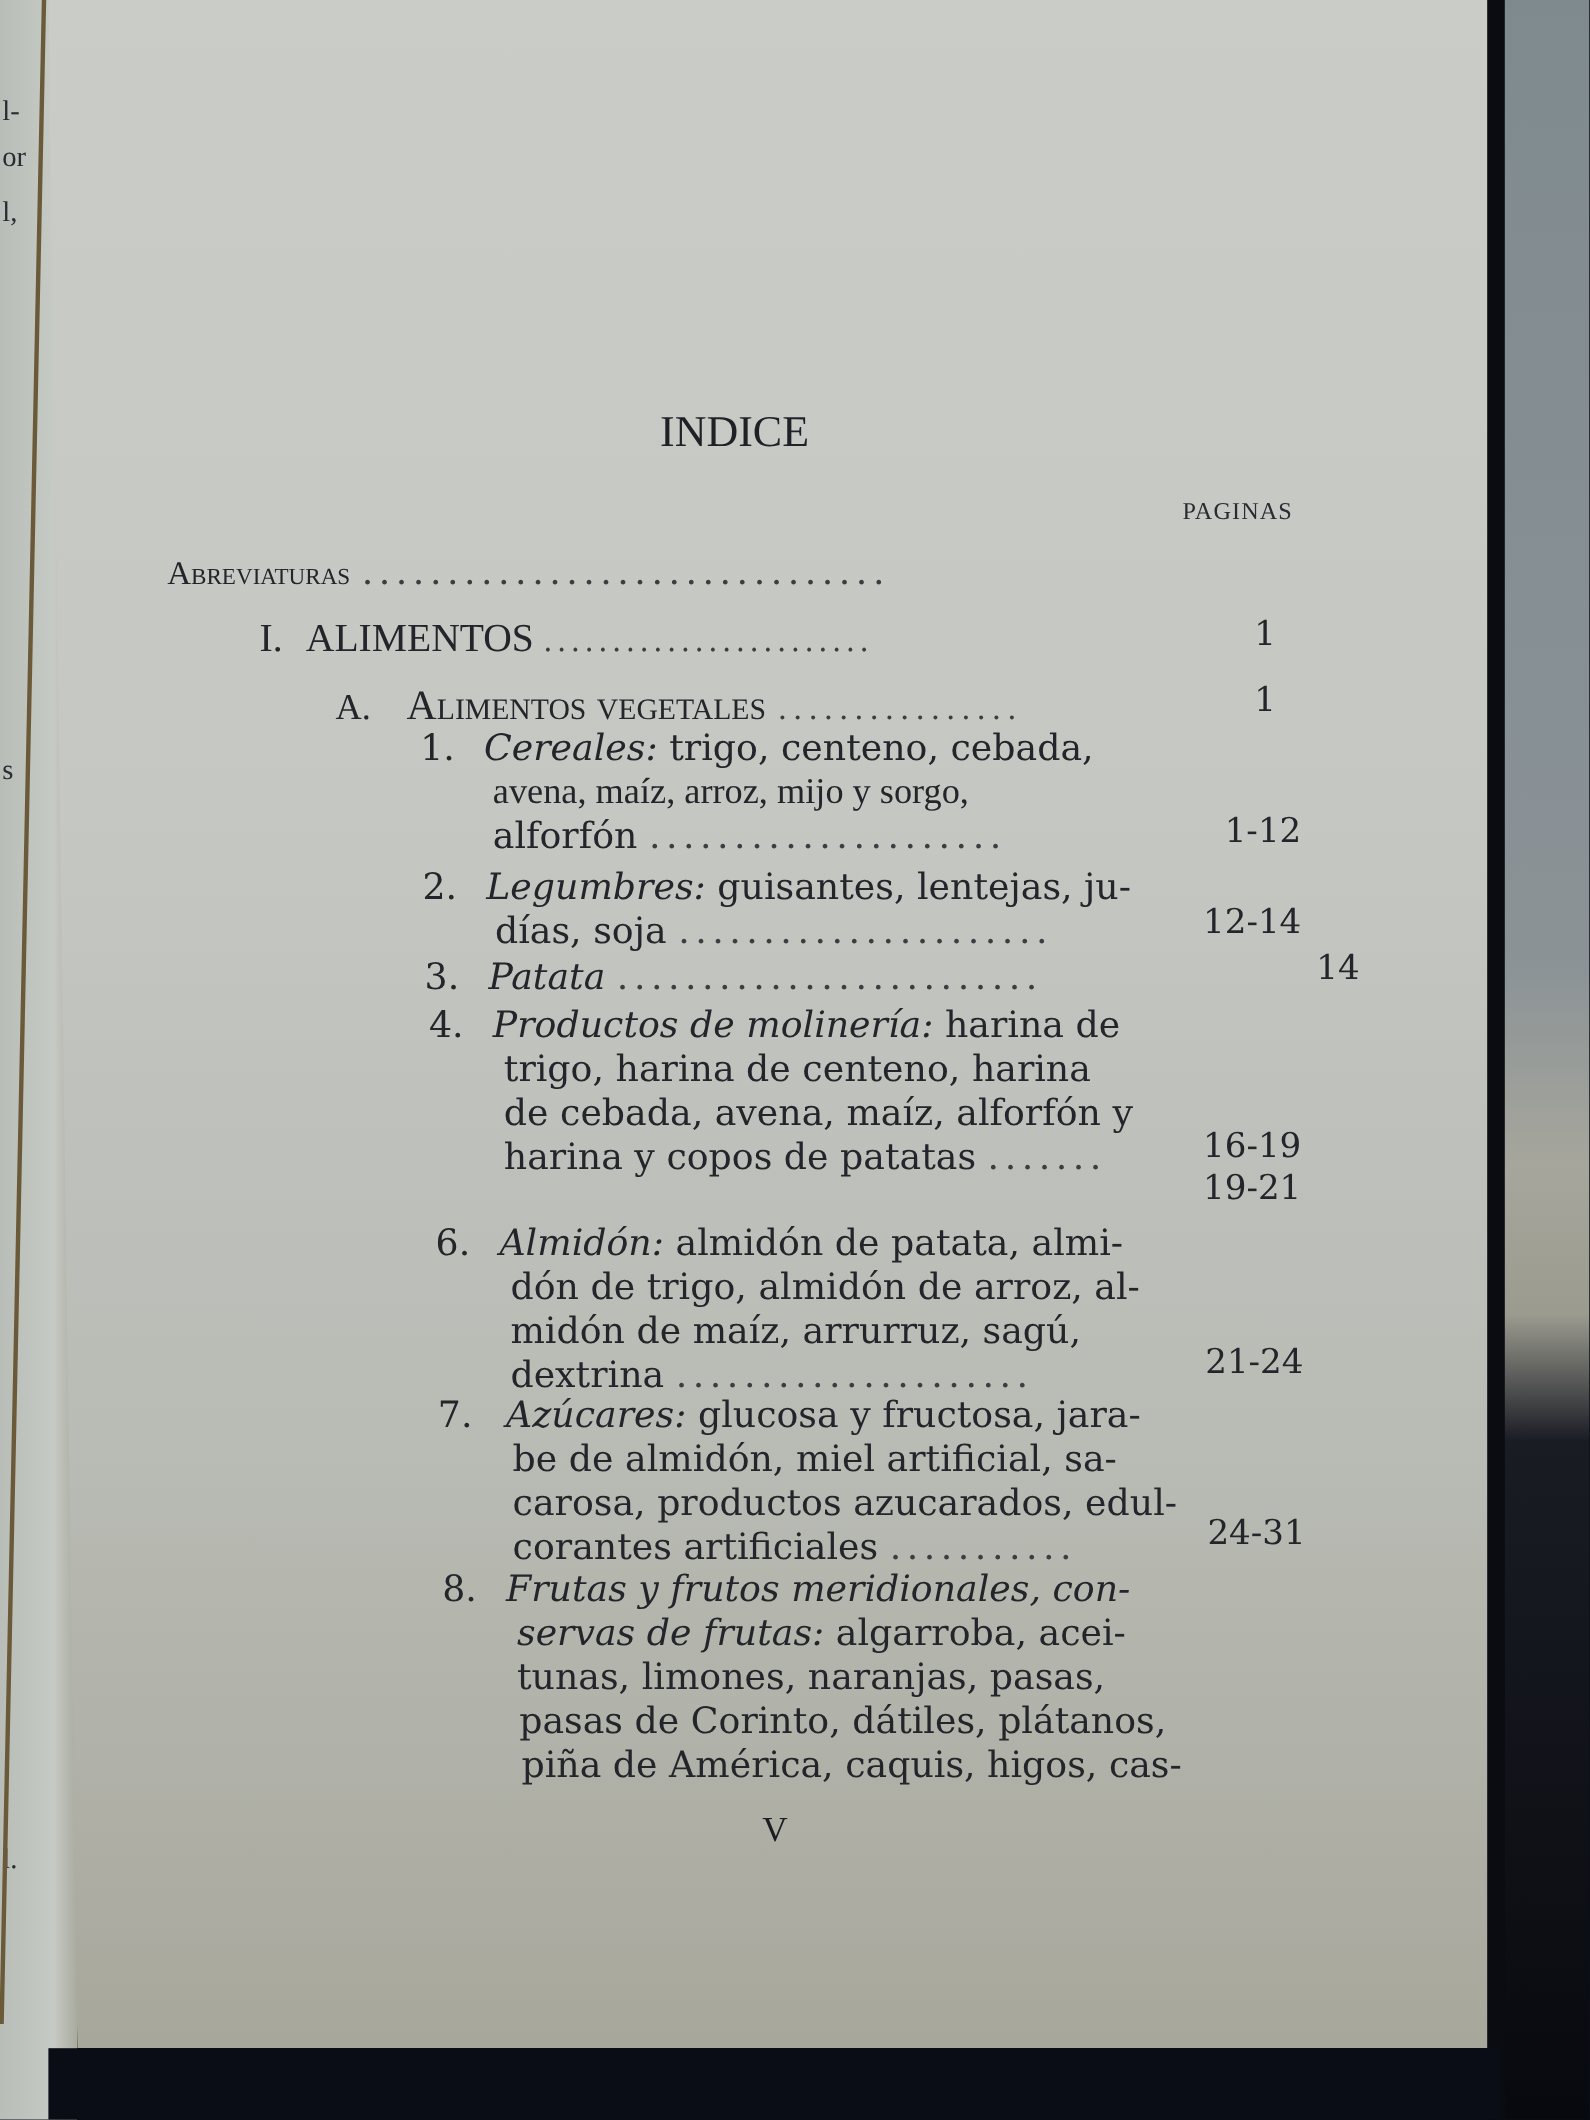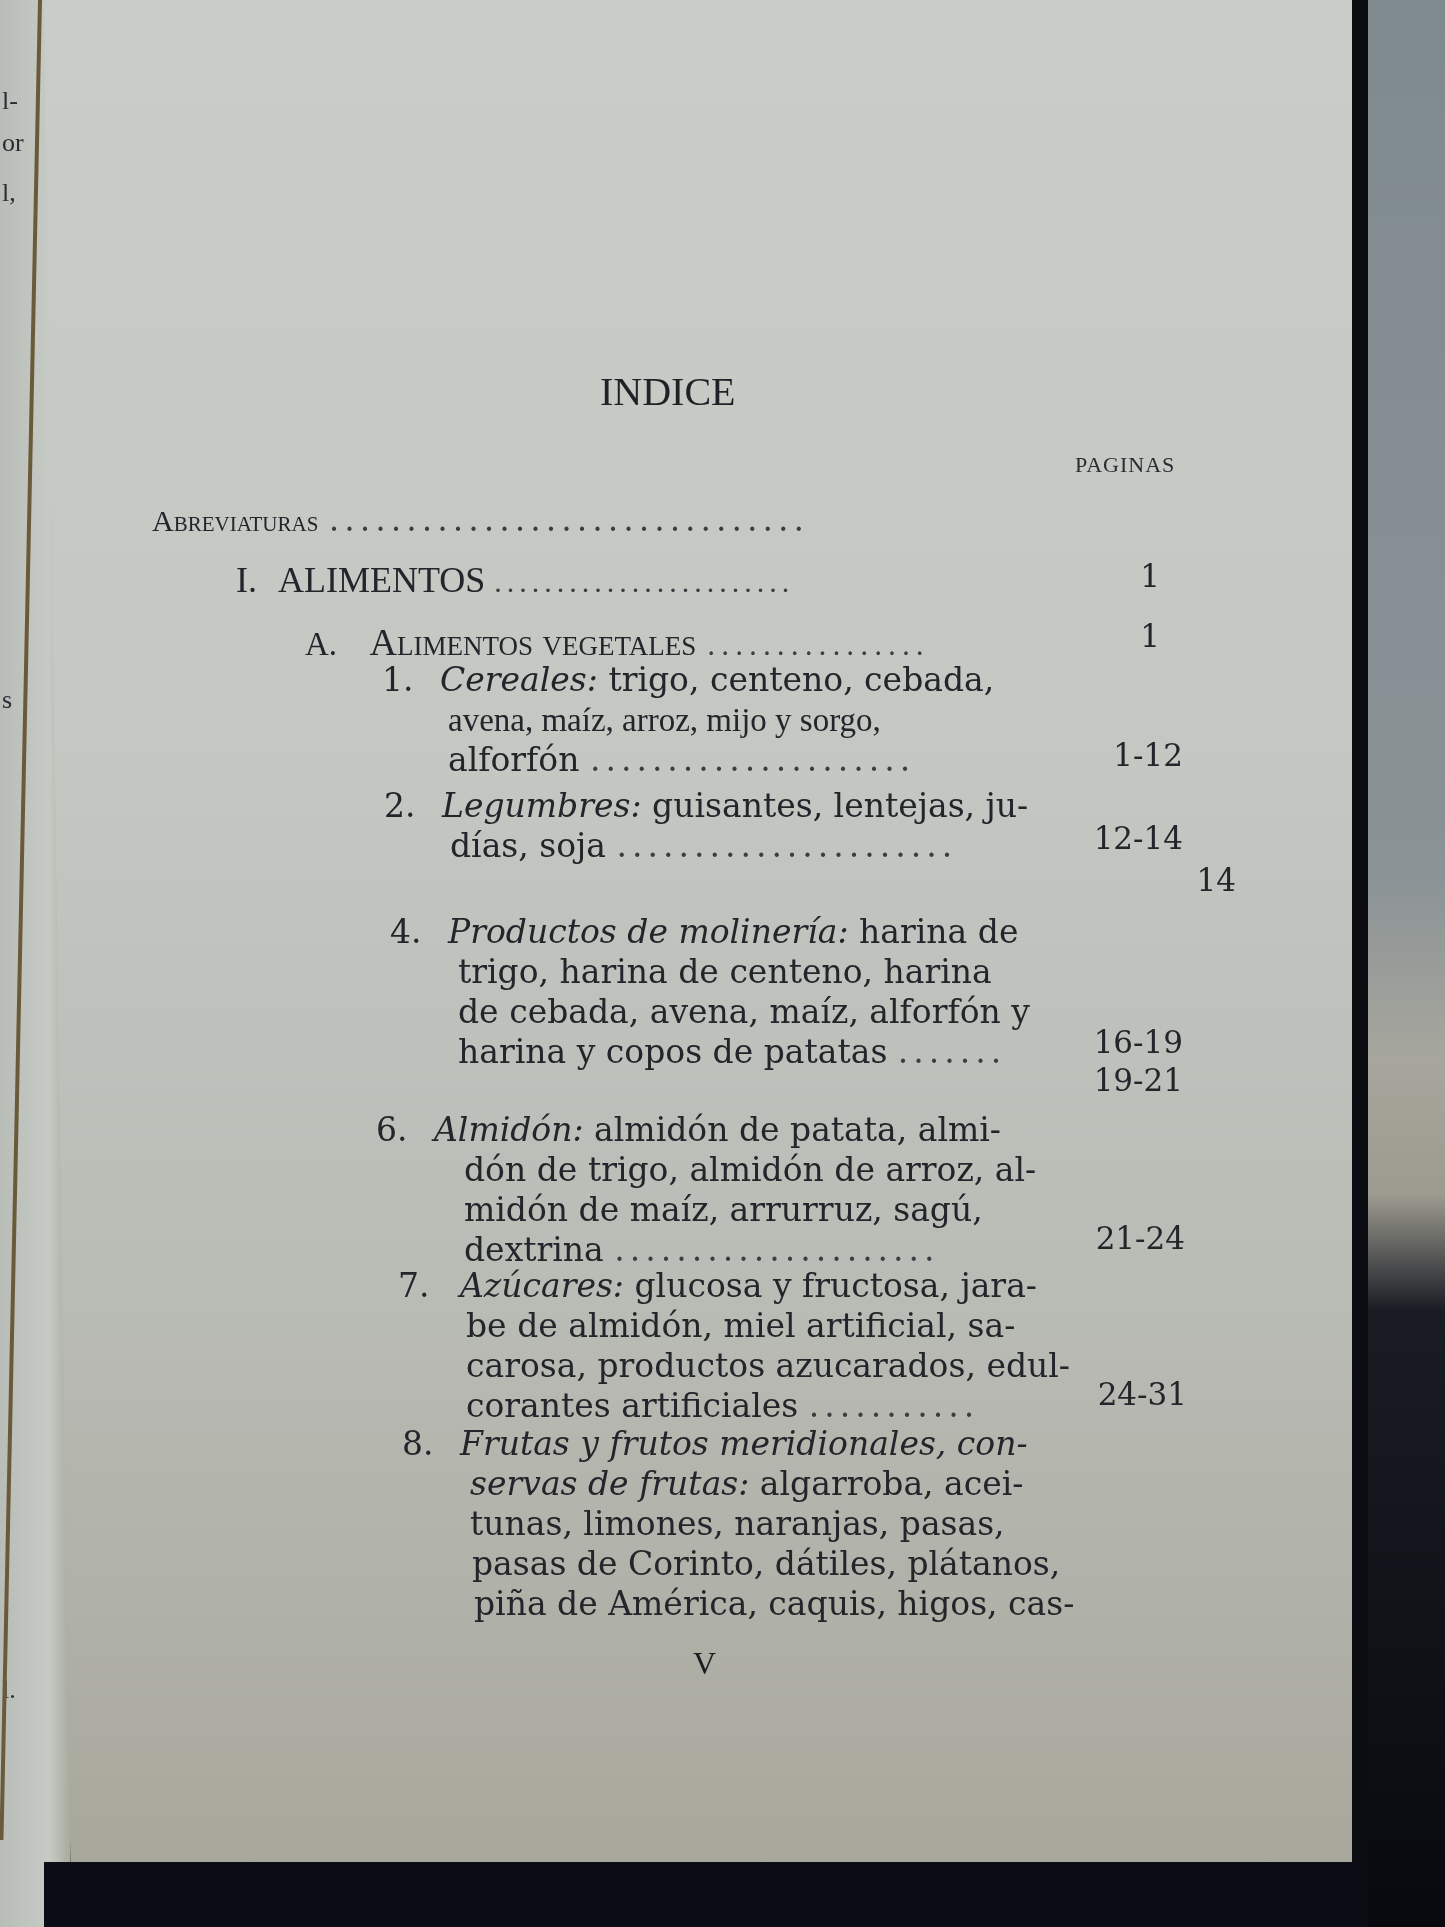--- a/index.html
+++ b/index.html
@@ -118,38 +118,43 @@
     <span>2.</span>
     <span class="it" style="margin-left:16px">Legumbres:</span>
     <span>guisantes, lentejas, ju-</span>
   </div>
   <div class="line" style="left:450px; top:826px;">
     <span>días, soja</span>
     <span class="dots">......................</span>
   </div>
   <div class="pg" style="left:1063px; top:818px;">12-14</div>
 
+  <div class="line" style="left:386px; top:868px;">
+    <span>3.</span>
+    <span class="it" style="margin-left:16px">Patata</span>
+    <span class="dots">.........................</span>
+  </div>
   <div class="pg" style="left:1116px; top:860px;">14</div>
 
   <div class="line" style="left:390px; top:912px;">
     <span>4.</span>
     <span class="it" style="margin-left:16px">Productos de molinería:</span>
     <span>harina de</span>
   </div>
   <div class="line" style="left:458px; top:952px;">trigo, harina de centeno, harina</div>
   <div class="line" style="left:458px; top:992px;">de cebada, avena, maíz, alforfón y</div>
   <div class="line" style="left:458px; top:1032px;">
     <span>harina y copos de patatas</span>
     <span class="dots">.......</span>
   </div>
   <div class="pg" style="left:1063px; top:1022px;">16-19</div>
 
   <div class="pg" style="left:1063px; top:1060px;">19-21</div>
 
-  <div class="line" style="left:376px; top:1110px;text-align:center;">
+  <div class="line" style="left:396px; top:1110px;text-align:center;">
     <span>6.</span>
     <span class="it" style="margin-left:16px">Almidón:</span>
     <span>almidón de patata, almi-</span>
   </div>
   <div class="line" style="left:464px; top:1150px;">dón de trigo, almidón de arroz, al-</div>
   <div class="line" style="left:464px; top:1190px;">midón de maíz, arrurruz, sagú,</div>
   <div class="line" style="left:464px; top:1230px;">
     <span>dextrina</span>
     <span class="dots">.....................</span>
   </div>

